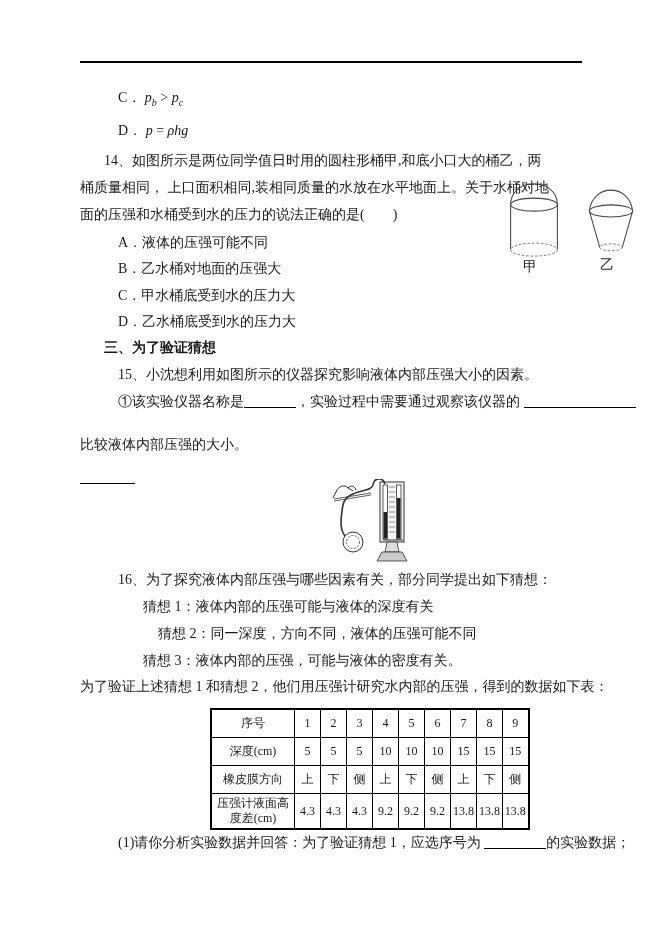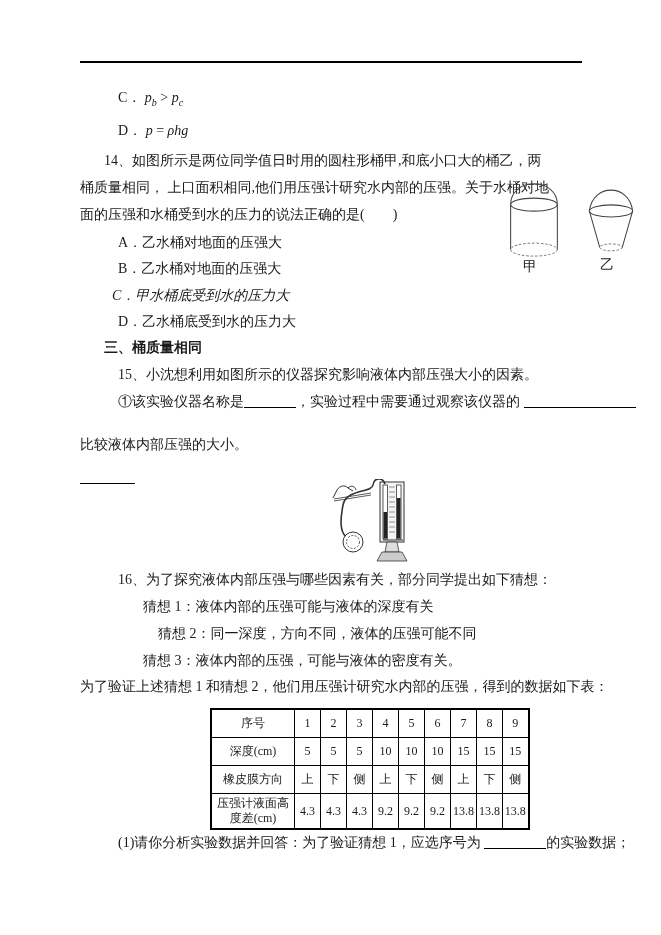--- a/index.html
+++ b/index.html
@@ -31,26 +31,26 @@
   <div class="abs t" style="top:89px;left:118px;">
     <span>C．</span>
     <span class="fi">p</span><sub>b</sub><span> &gt; </span><span class="fi">p</span><sub>c</sub>
   </div>
   <div class="abs t" style="top:122px;left:118px;">
     <span>D．</span>
     <span class="fi">p</span><span> = </span><span class="fi">ρhg</span>
   </div>
 
   <div class="abs t" style="top:152px;left:104px;">14、如图所示是两位同学值日时用的圆柱形桶甲,和底小口大的桶乙，两</div>
-  <div class="abs t" style="top:179px;left:80px;">桶质量相同， 上口面积相同,他们用压强计研究水内部的压强。关于水桶对地</div>
+  <div class="abs t" style="top:179px;left:80px;">桶质量相同， 上口面积相同,装相同质量的水放在水平地面上。关于水桶对地</div>
   <div class="abs t" style="top:206px;left:80px;">面的压强和水桶受到水的压力的说法正确的是(　　)</div>
 
-  <div class="abs t" style="top:234px;left:118px;">A．乙水桶对地面的压强大</div>
+  <div class="abs t" style="top:234px;left:118px;">A．液体的压强可能不同</div>
   <div class="abs t" style="top:260px;left:118px;">B．乙水桶对地面的压强大</div>
-  <div class="abs t" style="top:287px;left:112px;font-style:italic;">C．甲水桶底受到水的压力大</div>
+  <div class="abs t" style="top:287px;left:118px;">C．甲水桶底受到水的压力大</div>
   <div class="abs t" style="top:313px;left:118px;">D．乙水桶底受到水的压力大</div>
 
   <div class="abs" style="top:170px;left:503px;">
     <svg width="62" height="90" viewBox="0 0 62 104">
       <path d="M4 40 C4 8 58 8 58 40" fill="none" stroke="#444" stroke-width="1.2"></path>
       <ellipse cx="31" cy="40" rx="27" ry="7.5" fill="#fff" stroke="#444" stroke-width="1.2"></ellipse>
       <path d="M4 40 V92 M58 40 V92" fill="none" stroke="#444" stroke-width="1.2"></path>
       <ellipse cx="31" cy="92" rx="27" ry="7.5" fill="none" stroke="#666" stroke-width="1" stroke-dasharray="3 2"></ellipse>
     </svg>
   </div>
@@ -58,21 +58,21 @@
     <svg width="62" height="78" viewBox="0 0 62 90">
       <path d="M6 38 C10 6 52 6 56 38" fill="none" stroke="#444" stroke-width="1.2"></path>
       <ellipse cx="31" cy="38" rx="25" ry="7" fill="#fff" stroke="#444" stroke-width="1.2"></ellipse>
       <path d="M6 38 L18 80 M56 38 L44 80" fill="none" stroke="#444" stroke-width="1.2"></path>
       <ellipse cx="31" cy="80" rx="13" ry="4" fill="none" stroke="#666" stroke-width="1" stroke-dasharray="3 2"></ellipse>
     </svg>
   </div>
   <div class="abs t" style="top:258px;left:523px;">甲</div>
   <div class="abs t" style="top:256px;left:600px;">乙</div>
 
-  <div class="abs t bold" style="top:339px;left:104px;">三、桶质量相同</div>
+  <div class="abs t bold" style="top:339px;left:104px;">三、为了验证猜想</div>
 
   <div class="abs t" style="top:366px;left:118px;">15、小沈想利用如图所示的仪器探究影响液体内部压强大小的因素。</div>
   <div class="abs t" style="top:393px;left:118px;">
     <span>①该实验仪器名称是</span><span class="blank w52"></span><span>，实验过程中需要通过观察该仪器的</span>&nbsp;<span class="blank w112"></span>
   </div>
   <div class="abs t" style="top:436px;left:80px;">比较液体内部压强的大小。</div>
   <div class="abs t" style="top:469px;left:80px;">
     <span class="blank w55"></span>
   </div>
 

